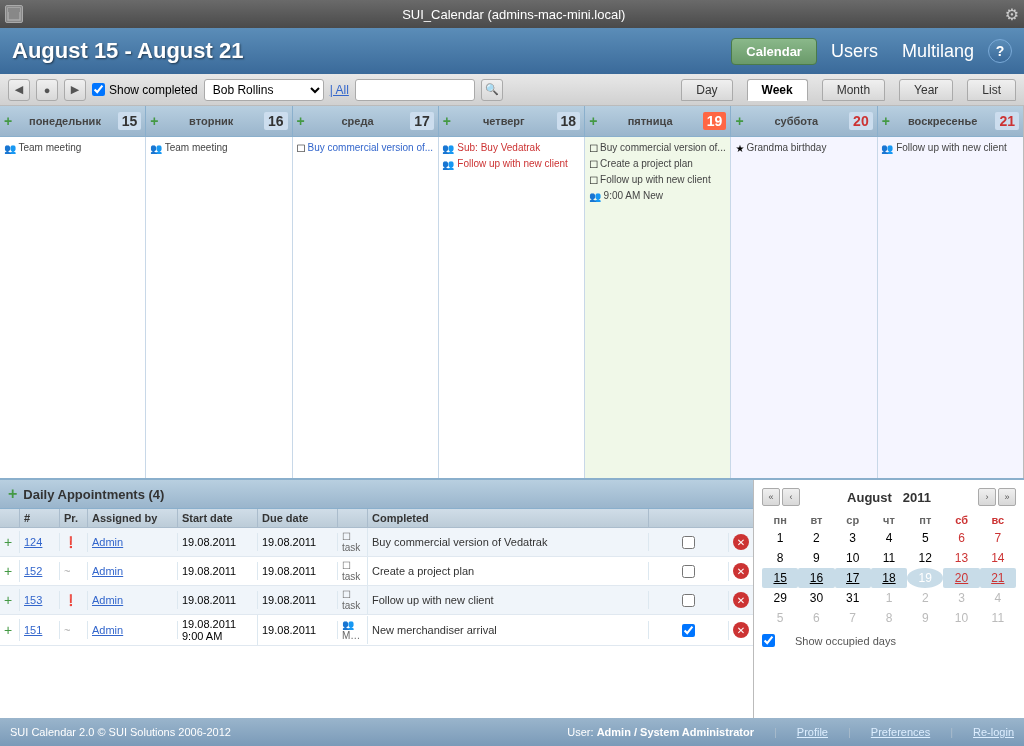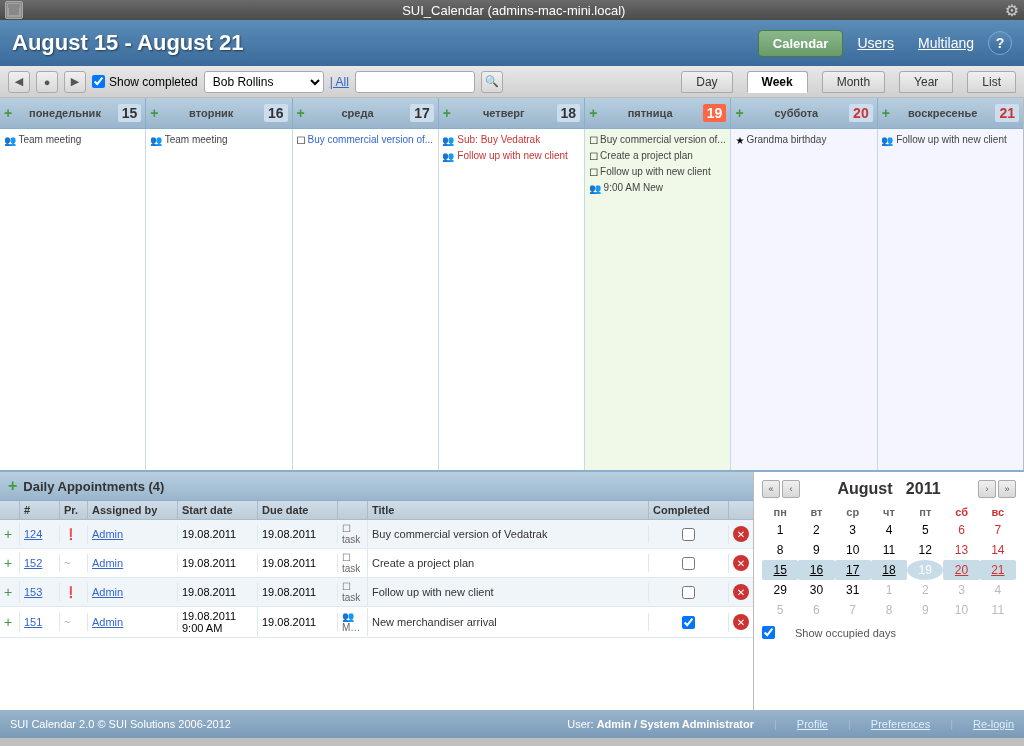--- a/index.html
+++ b/index.html
@@ -8,39 +8,39 @@
     
     .titlebar {
       background: linear-gradient(to bottom, #6a6a6a, #4a4a4a);
       color: white;
       text-align: center;
       padding: 5px;
       font-size: 13px;
       display: flex;
       align-items: center;
       justify-content: space-between;
-      height: 20px;
+      height: 28px;
     }
     .titlebar-icon { width: 18px; height: 18px; background: #888; border: 1px solid #aaa; border-radius: 2px; display: flex; align-items: center; justify-content: center; }
     .titlebar-gear { font-size: 16px; color: #ccc; cursor: pointer; }
 
     
     .header {
       background: linear-gradient(to bottom, #5b8db8, #3a6a9a);
       padding: 8px 12px;
       display: flex;
       align-items: center;
       justify-content: space-between;
       height: 46px;
     }
     .header-title { color: white; font-size: 22px; font-weight: bold; text-shadow: 1px 1px 2px rgba(0,0,0,0.5); }
     .header-nav { display: flex; gap: 4px; align-items: center; }
     .nav-btn-main { background: linear-gradient(to bottom, #7aad7a, #5a8a5a); color: white; border: 1px solid #4a7a4a; border-radius: 4px; padding: 5px 14px; font-size: 13px; cursor: pointer; font-weight: bold; }
     .nav-btn-main.active { background: linear-gradient(to bottom, #8ab88a, #6a9a6a); }
-    .nav-btn-plain { background: none; border: none; color: white; font-size: 14px; cursor: pointer; padding: 5px 10px; text-decoration: underline; }
+    .nav-btn-plain { background: none; border: none; color: white; font-size: 18px; cursor: pointer; padding: 5px 10px; }
     .help-btn { background: linear-gradient(to bottom, #5b8db8, #3a6a9a); color: white; border: 1px solid #7aaad8; border-radius: 50%; width: 24px; height: 24px; display: flex; align-items: center; justify-content: center; font-weight: bold; cursor: pointer; font-size: 14px; }
 
     
     .toolbar {
       background: linear-gradient(to bottom, #e8e8e8, #d0d0d0);
       border-bottom: 1px solid #bbb;
       padding: 4px 8px;
       display: flex;
       align-items: center;
       gap: 6px;
@@ -180,21 +180,21 @@
       flex-direction: column;
     }
     .mini-cal-header {
       display: flex;
       align-items: center;
       justify-content: space-between;
       margin-bottom: 6px;
     }
     .mini-cal-nav { display: flex; gap: 2px; }
     .mini-nav-btn { width: 18px; height: 18px; border: 1px solid #aaa; border-radius: 2px; background: linear-gradient(to bottom, #f0f0f0, #d8d8d8); cursor: pointer; display: flex; align-items: center; justify-content: center; font-size: 9px; color: #555; }
-    .mini-cal-title { font-size: 16px; font-weight: bold; color: #333; text-align: center; flex: 1; }
+    .mini-cal-title { font-size: 13px; font-weight: bold; color: #333; text-align: center; flex: 1; }
     .mini-cal-grid { width: 100%; border-collapse: collapse; }
     .mini-cal-grid th { font-size: 11px; color: #666; text-align: center; padding: 2px; }
     .mini-cal-grid td { font-size: 12px; text-align: center; padding: 3px 2px; cursor: pointer; border-radius: 2px; }
     .mini-cal-grid td.weekend { color: #cc3333; }
     .mini-cal-grid td.today { background: #ff6644; color: white; border-radius: 50%; }
     .mini-cal-grid td.selected-week { background: #c8dce8; }
     .mini-cal-grid td.other-month { color: #bbb; }
     .mini-cal-footer { margin-top: 6px; display: flex; align-items: center; gap: 20px; font-size: 11px; color: #555; }
 
     
@@ -380,21 +380,20 @@
       <div class="appointments-table">
 
         <div class="table-header">
           <div class="th"></div>
           <div class="th">#</div>
           <div class="th">Pr.</div>
           <div class="th">Assigned by</div>
           <div class="th">Start date</div>
           <div class="th">Due date</div>
           <div class="th"></div>
-          <div class="th">Title</div>
           <div class="th">Completed</div>
           <div class="th"></div>
         </div>
 
         <div class="table-row">
           <div class="td"><span style="color:#449944;font-size:14px;cursor:pointer;">+</span></div>
           <div class="td td-link">124</div>
           <div class="td"><span style="color:#cc3333;">❗</span></div>
           <div class="td td-link">Admin</div>
           <div class="td">19.08.2011</div>

